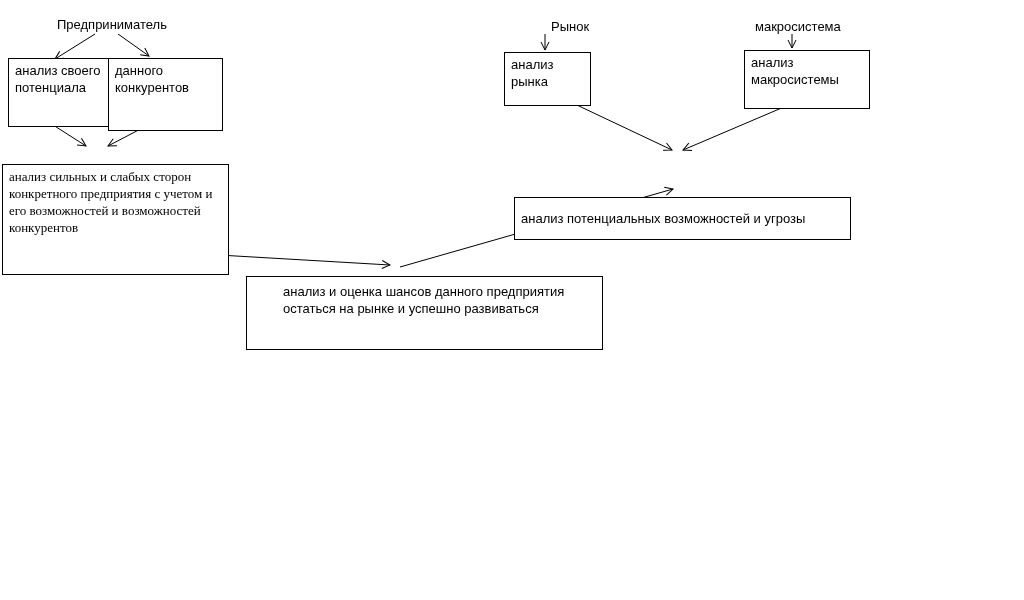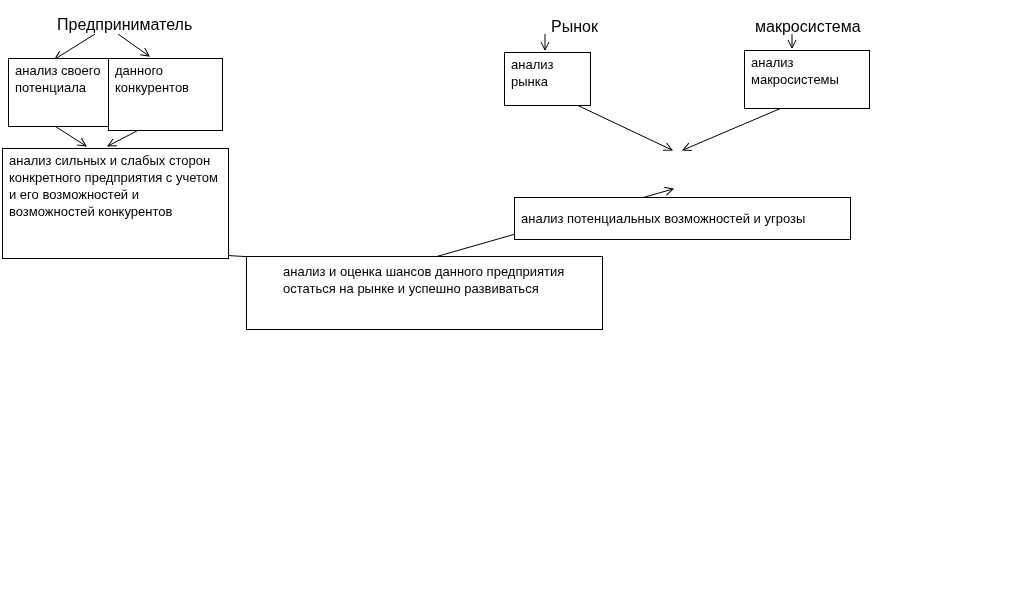--- a/index.html
+++ b/index.html
@@ -19,21 +19,21 @@
     overflow: hidden;
   }
   .overlay {
     position: absolute;
     left: 0;
     top: 0;
     pointer-events: none;
   }
   .lbl {
     position: absolute;
-    font-size: 16px;
+    font-size: 13px;
     line-height: 15px;
     white-space: nowrap;
     color: #000000;
   }
   .box {
     position: absolute;
     border: 1px solid #000000;
     background: #ffffff;
     font-size: 13px;
     line-height: 17px;
@@ -71,21 +71,21 @@
     <line x1="150" y1="251" x2="390" y2="265" stroke="#000" stroke-width="1" marker-end="url(#arrowOpen)"></line>
     <line x1="400" y1="267" x2="673" y2="189" stroke="#000" stroke-width="1" marker-end="url(#arrowOpen)"></line>
   </svg>
 
   <div class="lbl" style="left:57px; top:17px;">Предприниматель</div>
   <div class="lbl" style="left:527px; top:19px;margin-left:24px;">Рынок</div>
   <div class="lbl" style="left:755px; top:19px;">макросистема</div>
 
   <div class="box" style="left:8px; top:58px; width:89px; height:61px;">анализ своего потенциала</div>
   <div class="box" style="left:108px; top:58px; width:101px; height:65px;">данного конкурентов</div>
-  <div class="box" style="left:2px; top:148px; width:213px; height:103px;">анализ сильных и слабых сторон конкретного предприятия с учетом и его возможностей и возможностей конкурентов</div>
+  <div class="box" style="left:2px; top:164px; width:213px; height:103px;font-family:Liberation Serif, serif;">анализ сильных и слабых сторон конкретного предприятия с учетом и его возможностей и возможностей конкурентов</div>
 
   <div class="box" style="left:744px; top:50px; width:112px; height:51px;">анализ макросистемы</div>
   <div class="box" style="left:504px; top:52px; width:73px; height:46px;">анализ рынка</div>
   <div class="box vcenter" style="left:514px; top:152px; width:323px; height:35px;">анализ потенциальных возможностей и угрозы</div>
 
-  <div class="box" style="left:246px; top:256px; width:313px; height:63px; padding-top:6px;padding-left:36px;">анализ и оценка шансов данного предприятия остаться на рынке и успешно развиваться</div>
+  <div class="box" style="left:246px; top:276px; width:313px; height:63px; padding-top:6px;padding-left:36px;">анализ и оценка шансов данного предприятия остаться на рынке и успешно развиваться</div>
 
 </div>
 
 </body></html>

